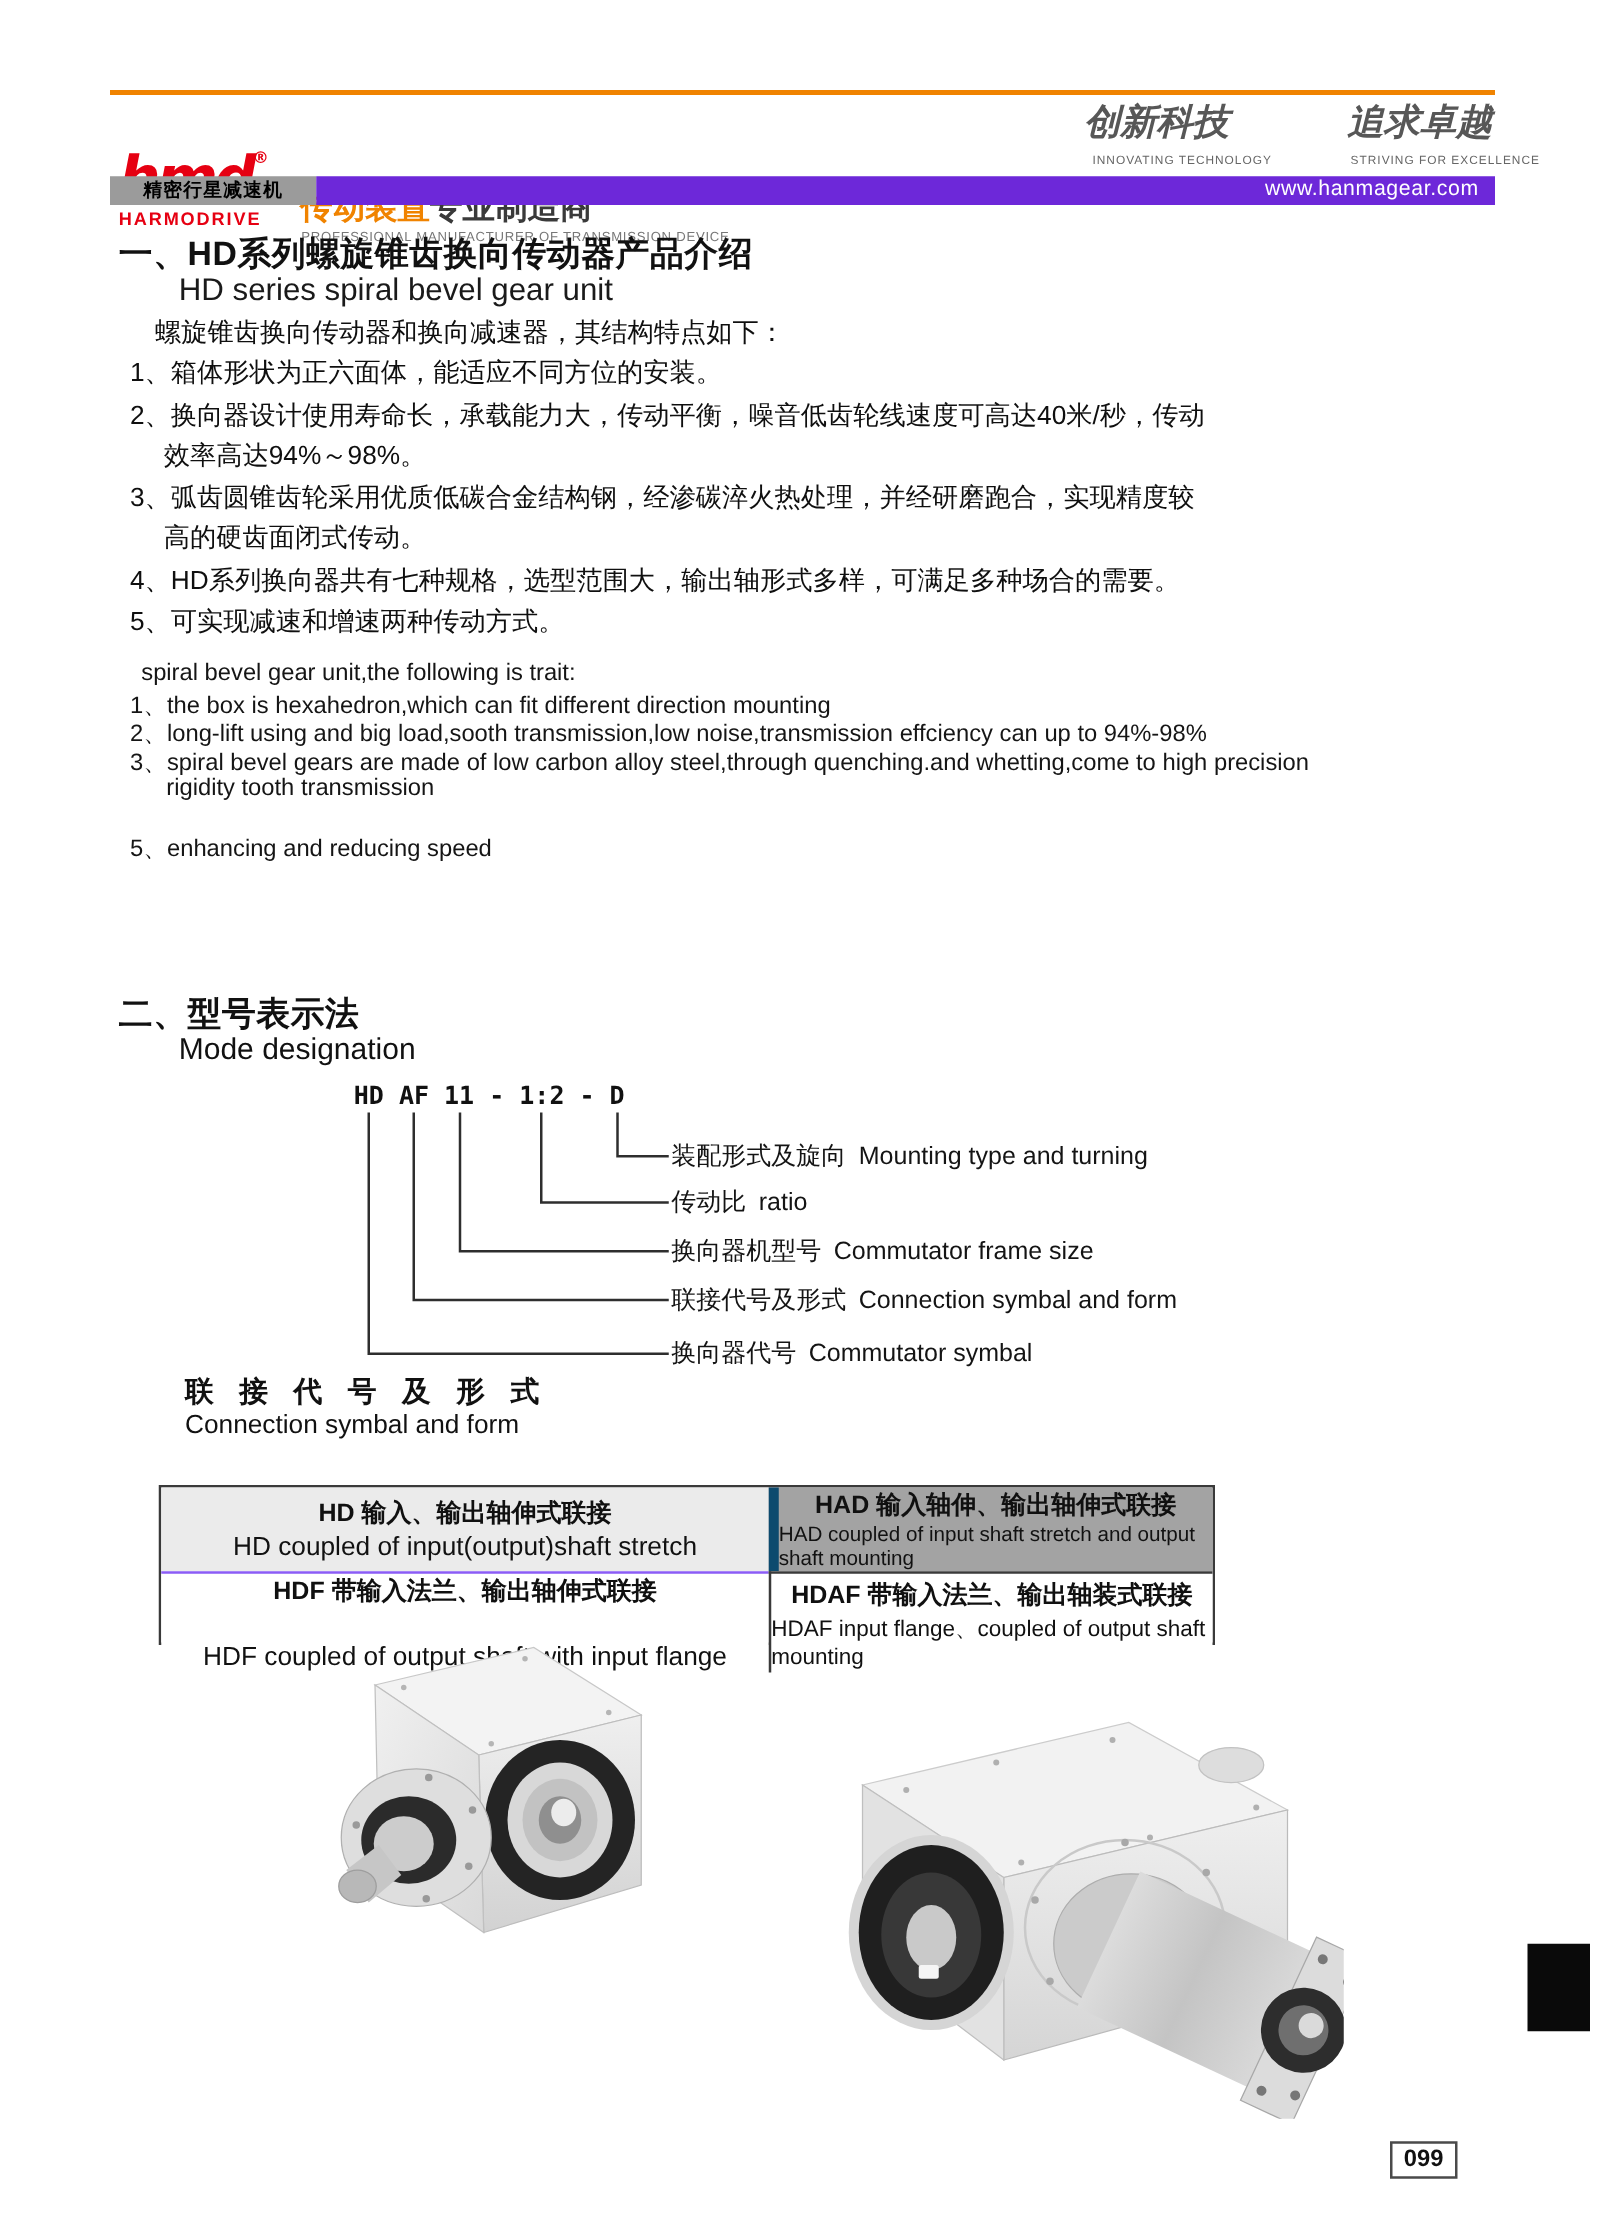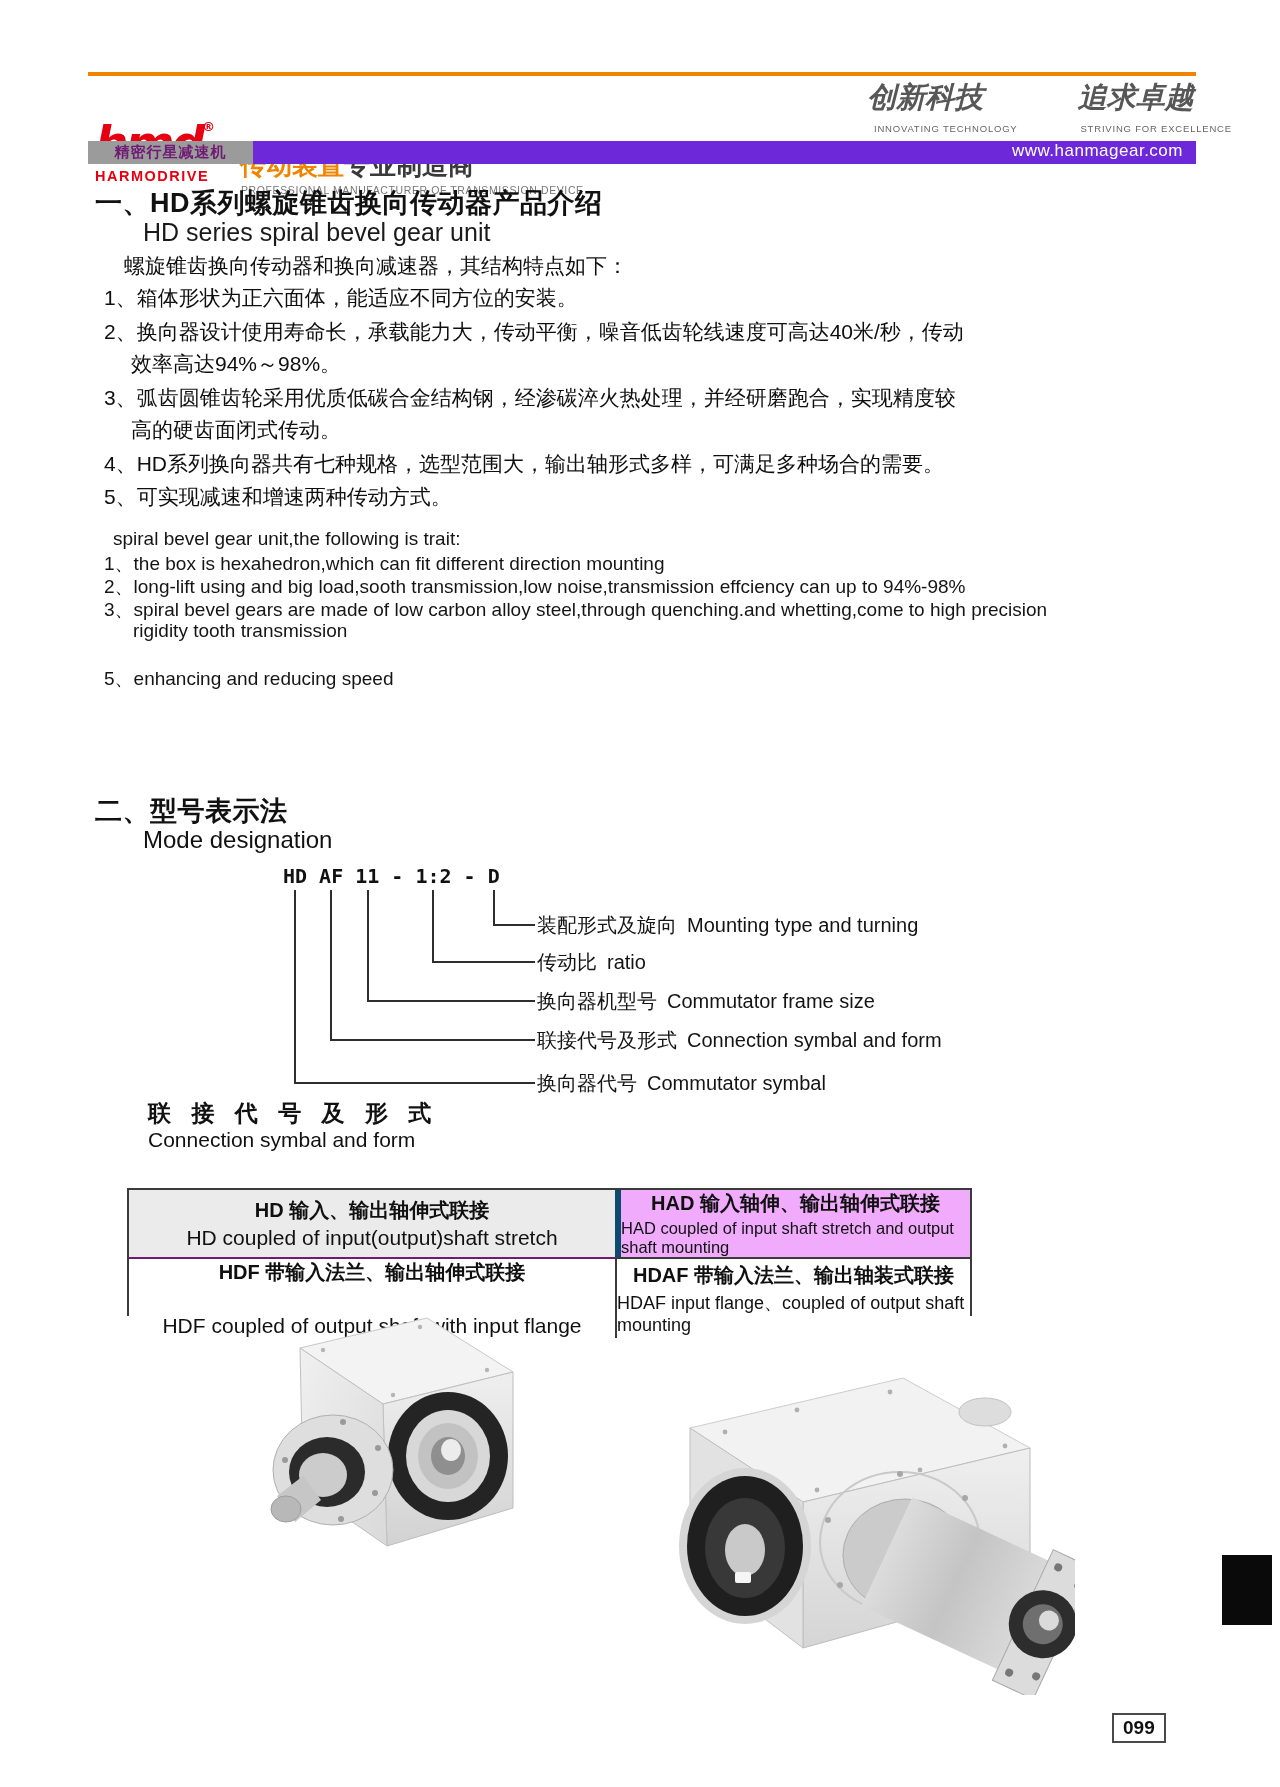--- a/index.html
+++ b/index.html
@@ -16,21 +16,21 @@
   #tagline{left:240px;top:148px;font-size:26px;font-weight:bold;white-space:nowrap;}
   #tagline .accent{color:#f08300;}
   #tagline .main{color:#3a3a3a;}
   #tagline-en{left:241px;top:184px;font-size:10.5px;color:#777;letter-spacing:0.6px;white-space:nowrap;}
   #slogans{left:833px;top:78px;display:flex;gap:22px;}
   .slogan{text-align:center;}
   .slogan .zh{font-family:"DejaVu Serif",serif;font-style:italic;font-weight:bold;
               font-size:29px;color:#575757;white-space:nowrap;}
   .slogan .en{font-size:9.5px;color:#666;letter-spacing:0.8px;margin-top:5px;white-space:nowrap;padding-left:41px;}
   #banner{left:88px;top:141px;width:1108px;height:23px;display:flex;align-items:stretch;}
-  #banner .grayseg{width:165px;background:#9b9b9b;color:#701a75;font-size:15px;font-weight:bold;
+  #banner .grayseg{width:165px;background:#9b9b9b;color:#000000;font-size:15px;font-weight:bold;
                    display:flex;align-items:center;justify-content:center;letter-spacing:1px;}
   #banner .redseg{flex:1;background:#6d28d9;display:flex;justify-content:flex-end;}
   #banner .site{color:#fff;font-size:17px;padding-right:13px;letter-spacing:0.5px;}
   
   .h1-zh{font-size:27px;font-weight:bold;letter-spacing:0.5px;white-space:nowrap;text-align:center;}
   .h1-en{font-size:25px;color:#1a1a1a;white-space:nowrap;}
   .cn{font-size:21px;white-space:nowrap;color:#0f0f0f;}
   .enl{font-size:19px;white-space:nowrap;color:#151515;}
   
   #model-code{left:283px;top:864px;font-family:"DejaVu Sans Mono",monospace;
@@ -38,22 +38,22 @@
   .dg-label{position:absolute;left:537px;white-space:nowrap;font-size:20px;line-height:28px;color:#141414;}
   .dg-label .zh{margin-right:10px;}
   
   #conn-head-zh{left:148px;top:1098px;font-size:23px;font-weight:bold;letter-spacing:7px;white-space:nowrap;}
   #conn-head-en{left:148px;top:1128px;font-size:21px;white-space:nowrap;}
   #conn-table{left:127px;top:1188px;width:841px;height:124px;border:2px solid #3a3a3a;
               display:grid;grid-template-columns:486px 1fr;grid-template-rows:1fr 1fr;}
   .cell{display:flex;flex-direction:column;align-items:center;justify-content:center;gap:2px;}
   .cell .zh{font-weight:600;font-size:20px;white-space:nowrap;color:#101010;}
   .cell.c0{background:#ebebeb;}
-  .cell.c1{background:#f0abfc;border-left:6px solid #0c4a6e;}
-  .cell.c2{background:#fff;border-top:2px solid #701a75;gap:28px;}
+  .cell.c1{background:#a3a3a3;border-left:8px solid #0c4a6e;}
+  .cell.c2{background:#fff;border-top:2px solid #8b5cf6;gap:28px;}
   .cell.c3{background:#fff;border-top:2px solid #3a3a3a;border-left:2px solid #3a3a3a;}
   .cell.c0 .en{font-size:21px;}
   .cell.c1 .en{font-size:16.5px;}
   .cell.c2 .en{font-size:21px;}
   .cell.c3 .en{font-size:18px;}
   
   #footer-brand{left:993px;top:1811px;font-size:19px;color:#7b7b7b;letter-spacing:2px;white-space:nowrap;}
   #page-box{left:1112px;top:1713px;border:2px solid #4a4a4a;padding:2px 9px;
             font-size:19px;font-weight:bold;color:#111;}
   #side-tab{left:1222px;top:1555px;width:50px;height:70px;background:#0a0a0a;}

